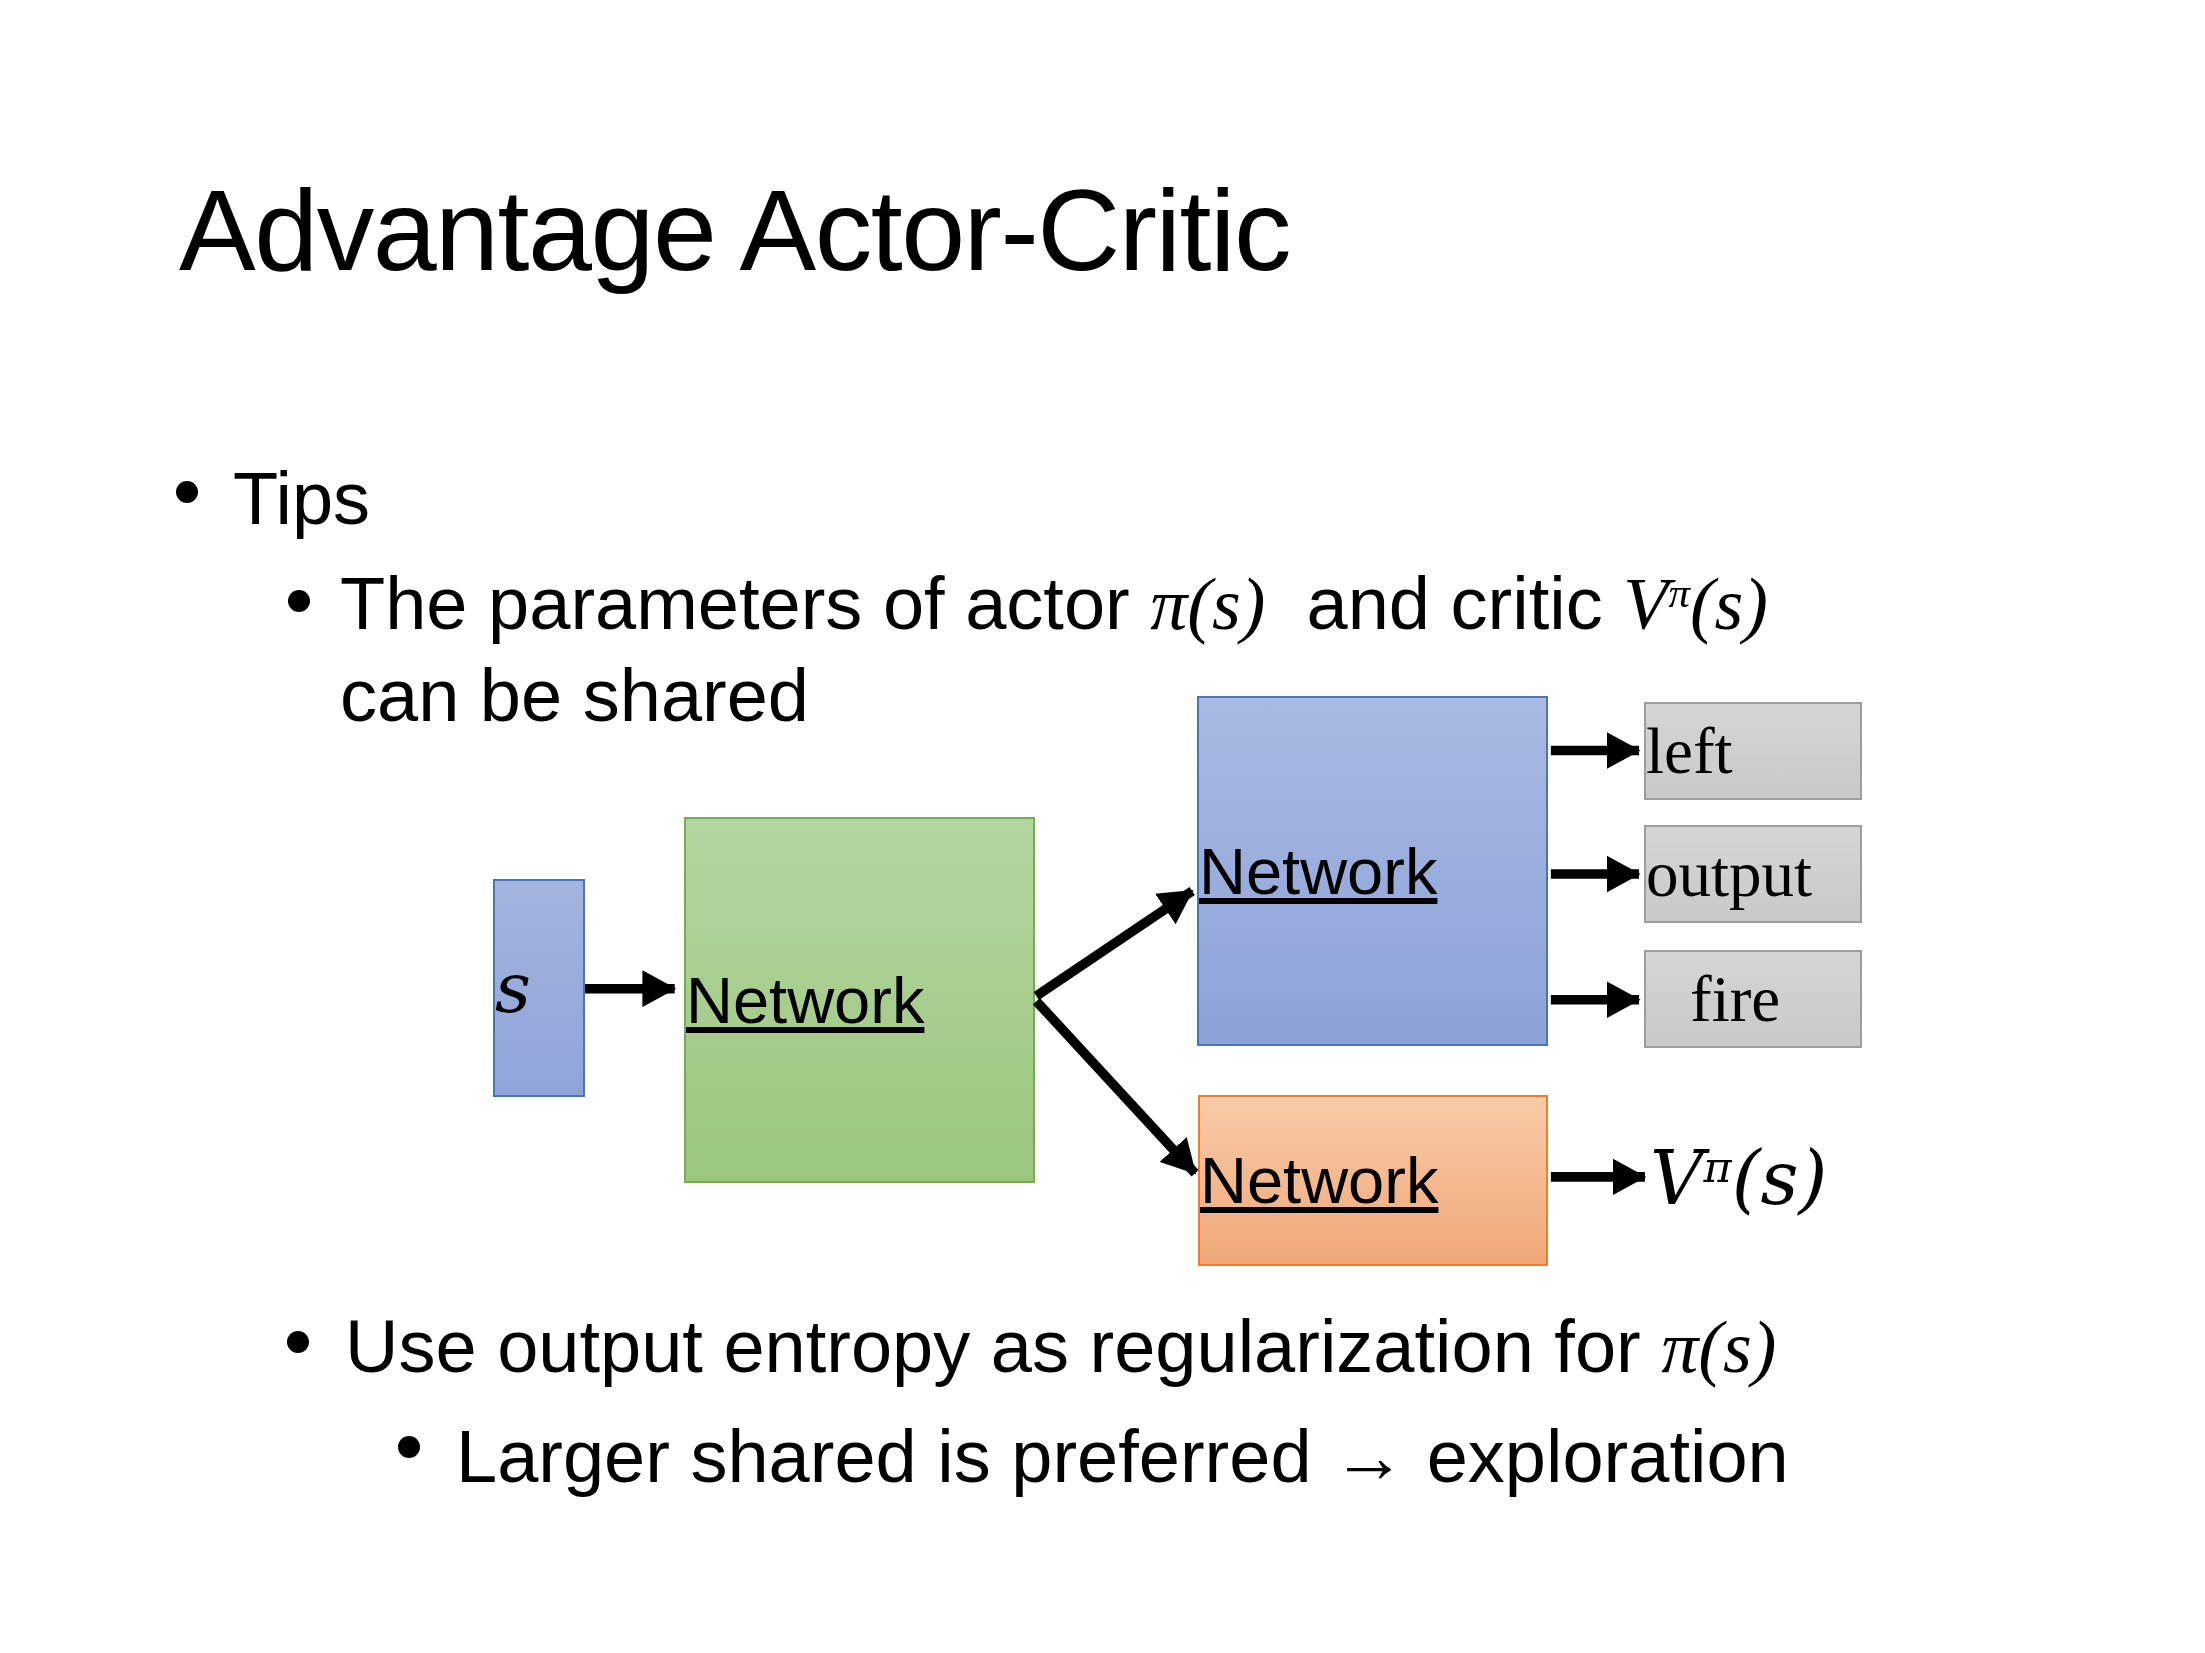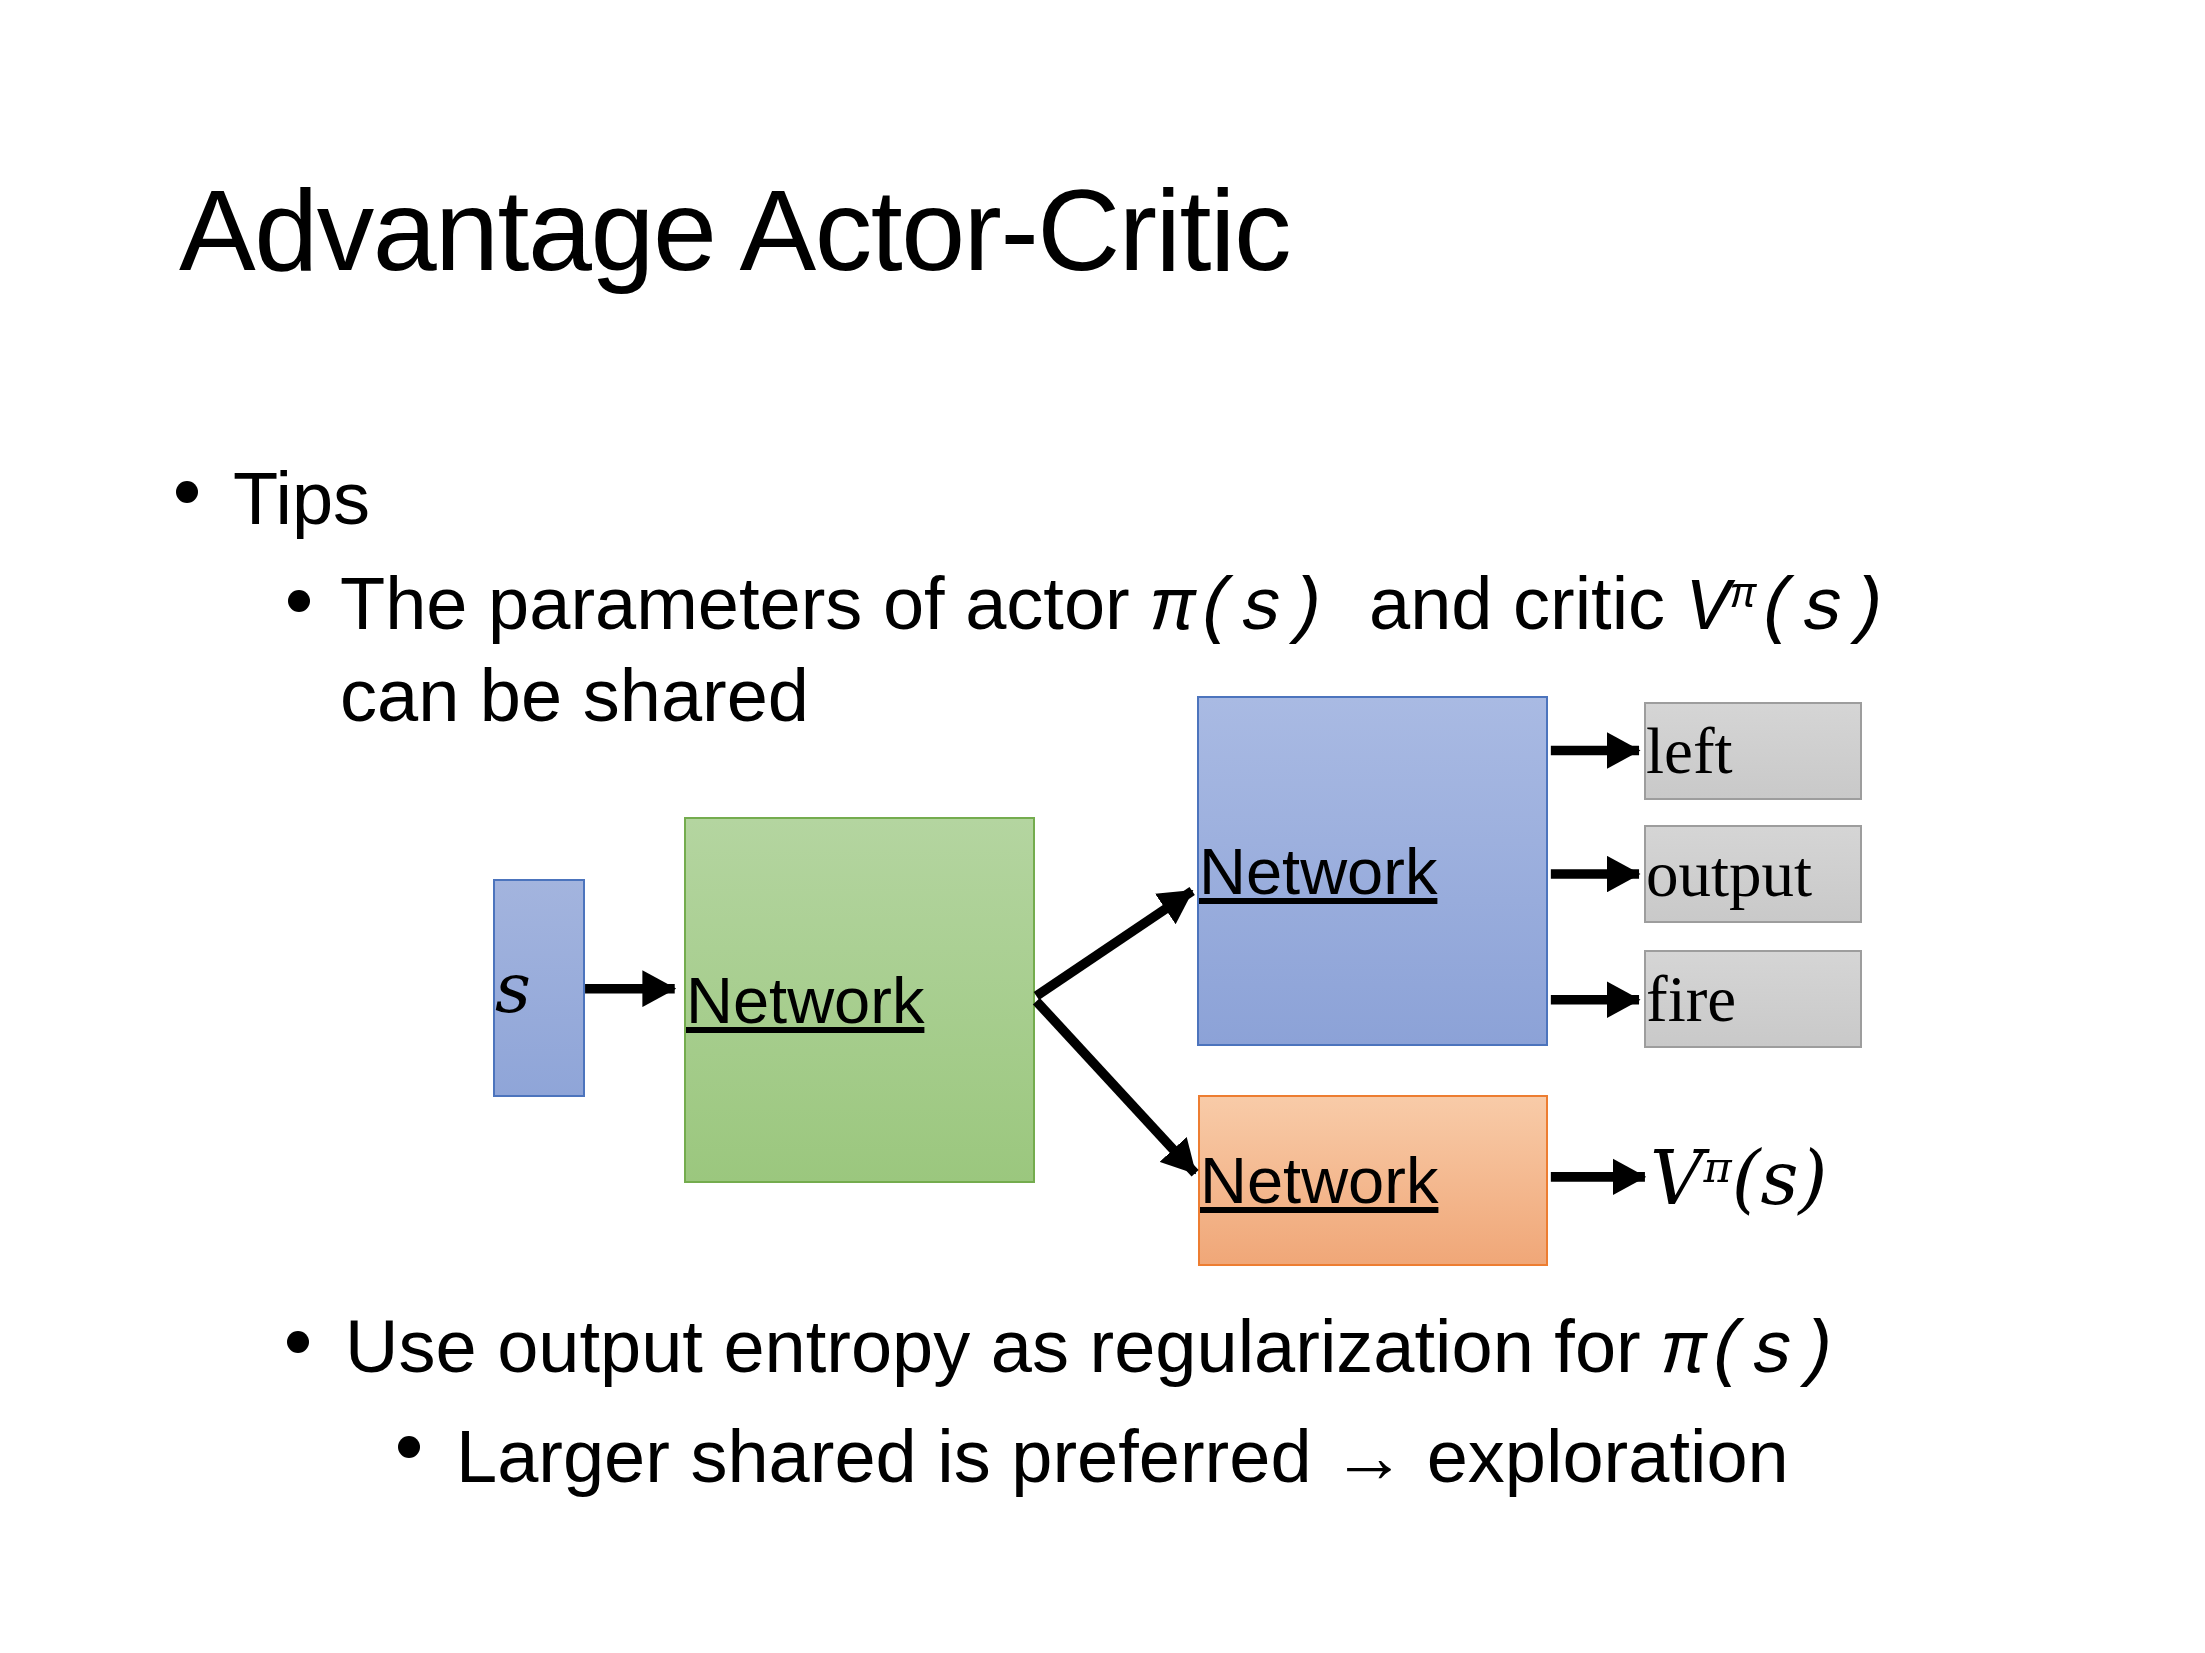--- a/index.html
+++ b/index.html
@@ -5,21 +5,21 @@
   html,body{margin:0;padding:0;background:#ffffff;}
   .slide{position:relative;width:1984px;height:1654px;background:#ffffff;overflow:hidden;
          font-family:"Liberation Sans","DejaVu Sans",sans-serif;color:#000;}
 
   .title{position:absolute;left:179px;top:173px;font-size:115px;line-height:1;
          font-weight:300;letter-spacing:-1.5px;white-space:nowrap;}
 
   .line{position:absolute;font-size:74px;line-height:1.08;white-space:pre;}
   .dot{position:absolute;width:22px;height:22px;border-radius:50%;background:#000;}
 
-  .math{font-family:Liberation Mono, monospace;font-style:italic;}
+  .math{font-family:Liberation Serif, serif;font-style:italic;}
   .math sup{font-size:0.58em;vertical-align:0.52em;line-height:0;}
 
   .box{position:absolute;display:flex;align-items:center;
        box-sizing:border-box;}
   .box .netlabel{font-size:65px;line-height:1;text-decoration:underline;}
 
   .box-s{left:493px;top:879px;width:92px;height:218px;
          background:linear-gradient(180deg,#A3B4DE 0%,#8FA5D8 100%);
          border:2.9px solid #4C74BD;}
   .box-s .slabel{font-family:"DejaVu Serif","Liberation Serif",serif;
@@ -36,21 +36,21 @@
   .box-critic{left:1198px;top:1095px;width:350px;height:171px;
          background:linear-gradient(180deg,#F8CBA8 0%,#F0A778 100%);
          border:2.9px solid #ED7D31;}
 
   .box-action{left:1644px;width:218px;height:98px;
          background:linear-gradient(180deg,#D5D5D5 0%,#C9C9C9 100%);
          border:2.9px solid #9D9D9D;
          font-family:"Liberation Serif","DejaVu Serif",serif;font-size:65px;}
   .box-left{top:702px;}
   .box-right{top:825px;}
-  .box-fire{top:950px;}
+  .box-fire{top:950px;padding-left:44px;}
 
   .vout{position:absolute;left:1650px;top:1141px;font-size:74px;line-height:1;
         font-family:"DejaVu Serif","Liberation Serif",serif;font-style:italic;white-space:nowrap;}
   .vout sup{font-size:0.58em;vertical-align:0.52em;line-height:0;}
 
   .overlay{position:absolute;left:0;top:0;width:2205px;height:1654px;pointer-events:none;}
   .overlay line{stroke:#000;stroke-width:13;}
 </style>
 </head>
 <body>

